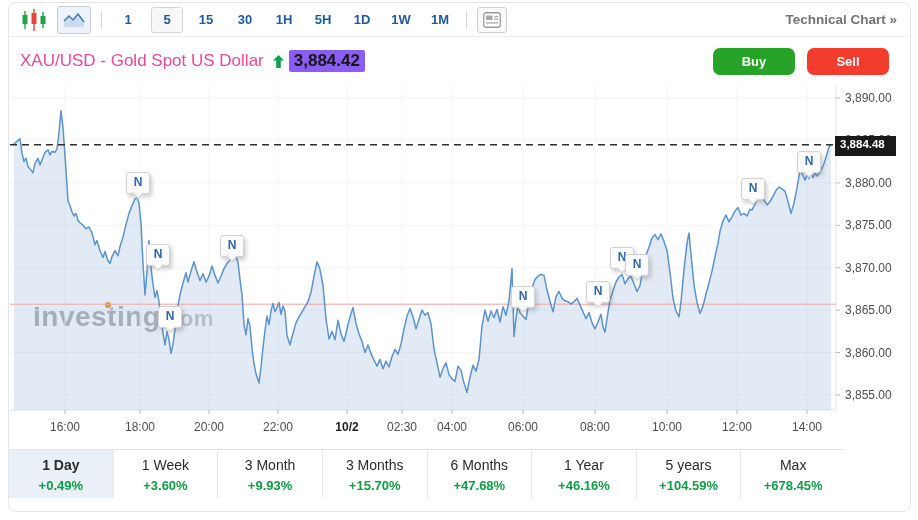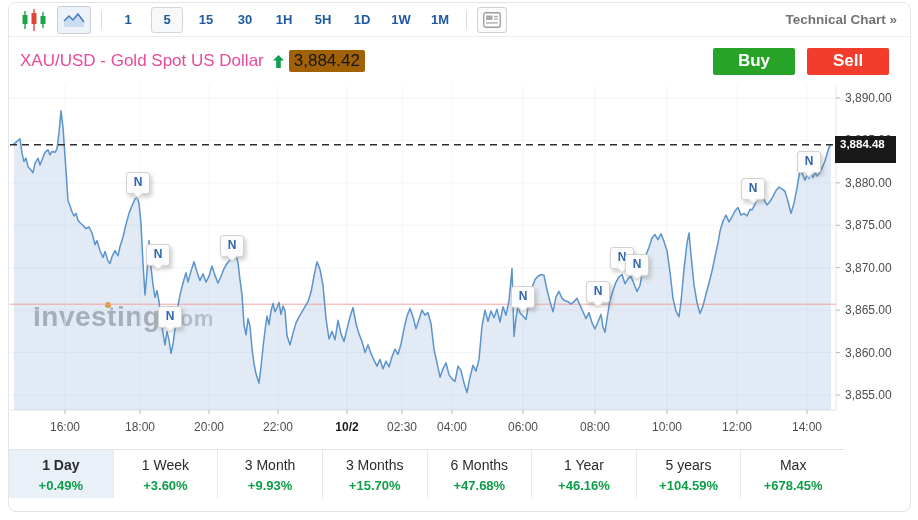--- a/index.html
+++ b/index.html
@@ -21,24 +21,24 @@
   .tf-btn{min-width:22px;height:24px;line-height:24px;text-align:center;font-size:13px;font-weight:bold;
           color:#1f5aa0;padding:0 4px;border:1px solid transparent;border-radius:3px;cursor:pointer;}
   .tf-selected{border-color:#d2d6db;background:#f7f8fa;}
   .tech-link{margin-left:auto;font-size:13.5px;font-weight:bold;color:#737373;cursor:pointer;margin-right:2px;}
 
   
   .header{position:absolute;left:9px;top:38px;width:900px;height:46px;display:flex;
           align-items:center;padding:0 11px;box-sizing:border-box;}
   .title{font-size:17px;color:#ec4899;}
   .arrow{margin:0 5px 0 9px;display:flex;align-items:center;}
-  .price{font-size:17px;font-weight:normal;color:#161616;background:#a16207;padding:1px 5px;border-radius:2px;}
+  .price{font-size:17px;font-weight:bold;color:#161616;background:#8b5cf6;padding:1px 5px;border-radius:2px;}
   .change{margin-left:9px;font-size:15px;font-weight:bold;color:#11973f;letter-spacing:.2px;}
   .trade-btns{margin-left:auto;display:flex;gap:12px;margin-right:9px;}
-  .btn{width:82px;height:27px;border-radius:2px;color:#fff;font-size:17px;font-weight:bold;
+  .btn{width:82px;height:27px;border-radius:7px;color:#fff;font-size:13px;font-weight:bold;
        display:flex;align-items:center;justify-content:center;cursor:pointer;border:none;}
   .buy{background:#27a327;}
   .sell{background:#f23d2c;}
 
   
   .chart{position:absolute;left:0;top:85px;width:918px;height:352px;}
   #plot{position:absolute;left:0;top:0;}
   svg text{font-family:"Liberation Sans",sans-serif;}
   .ylab{font-size:12px;fill:#4d4d4d;}
   .xlab{font-size:12px;fill:#4d4d4d;text-anchor:middle;}
@@ -46,21 +46,21 @@
   .watermark{position:absolute;left:33px;top:216px;color:#b6b6b6;font-size:28px;font-weight:bold;
              letter-spacing:.5px;user-select:none;}
   .wm-com{font-size:22px;color:#c9c9c9;}
   .wm-dot{position:absolute;left:72px;top:1px;width:6px;height:6px;border-radius:50%;background:#f59e1e;}
   .n-badge{position:absolute;width:22px;height:20px;background:#fcfcfc;border:1px solid #d2d2d2;
            border-radius:3px;color:#2f66ad;font-size:12px;font-weight:bold;text-align:center;
            line-height:19px;box-shadow:2px 3px 4px rgba(110,110,110,.35);
            transform:translate(-50%,-50%);cursor:pointer;z-index:3;}
   .n-badge::after{content:'';position:absolute;left:50%;bottom:-4px;width:7px;height:7px;background:#fcfcfc;
            border-right:1px solid #d2d2d2;border-bottom:1px solid #d2d2d2;transform:translateX(-50%) rotate(45deg);}
-  .price-tag{position:absolute;left:835px;width:61px;height:27px;background:#191919;color:#fff;
+  .price-tag{position:absolute;left:835px;width:61px;height:20px;background:#191919;color:#fff;
            font-size:11.5px;font-weight:bold;line-height:17px;padding-left:5px;box-sizing:border-box;z-index:4;}
 
   
   .tabs{position:absolute;left:9px;top:449px;width:836px;height:48px;display:flex;border-top:1px solid #e4e4e4;}
   .tab{flex:1;text-align:center;padding-top:7px;border-left:1px solid #e8e8e8;cursor:pointer;box-sizing:border-box;}
   .tab:first-child{border-left:none;}
   .tab.selected{background:#e9f0f8;}
   .tab-label{font-size:14px;color:#2b2b2b;}
   .tab.selected .tab-label{font-weight:bold;}
   .tab-change{margin-top:5px;font-size:13px;font-weight:bold;color:#0e9e47;}

